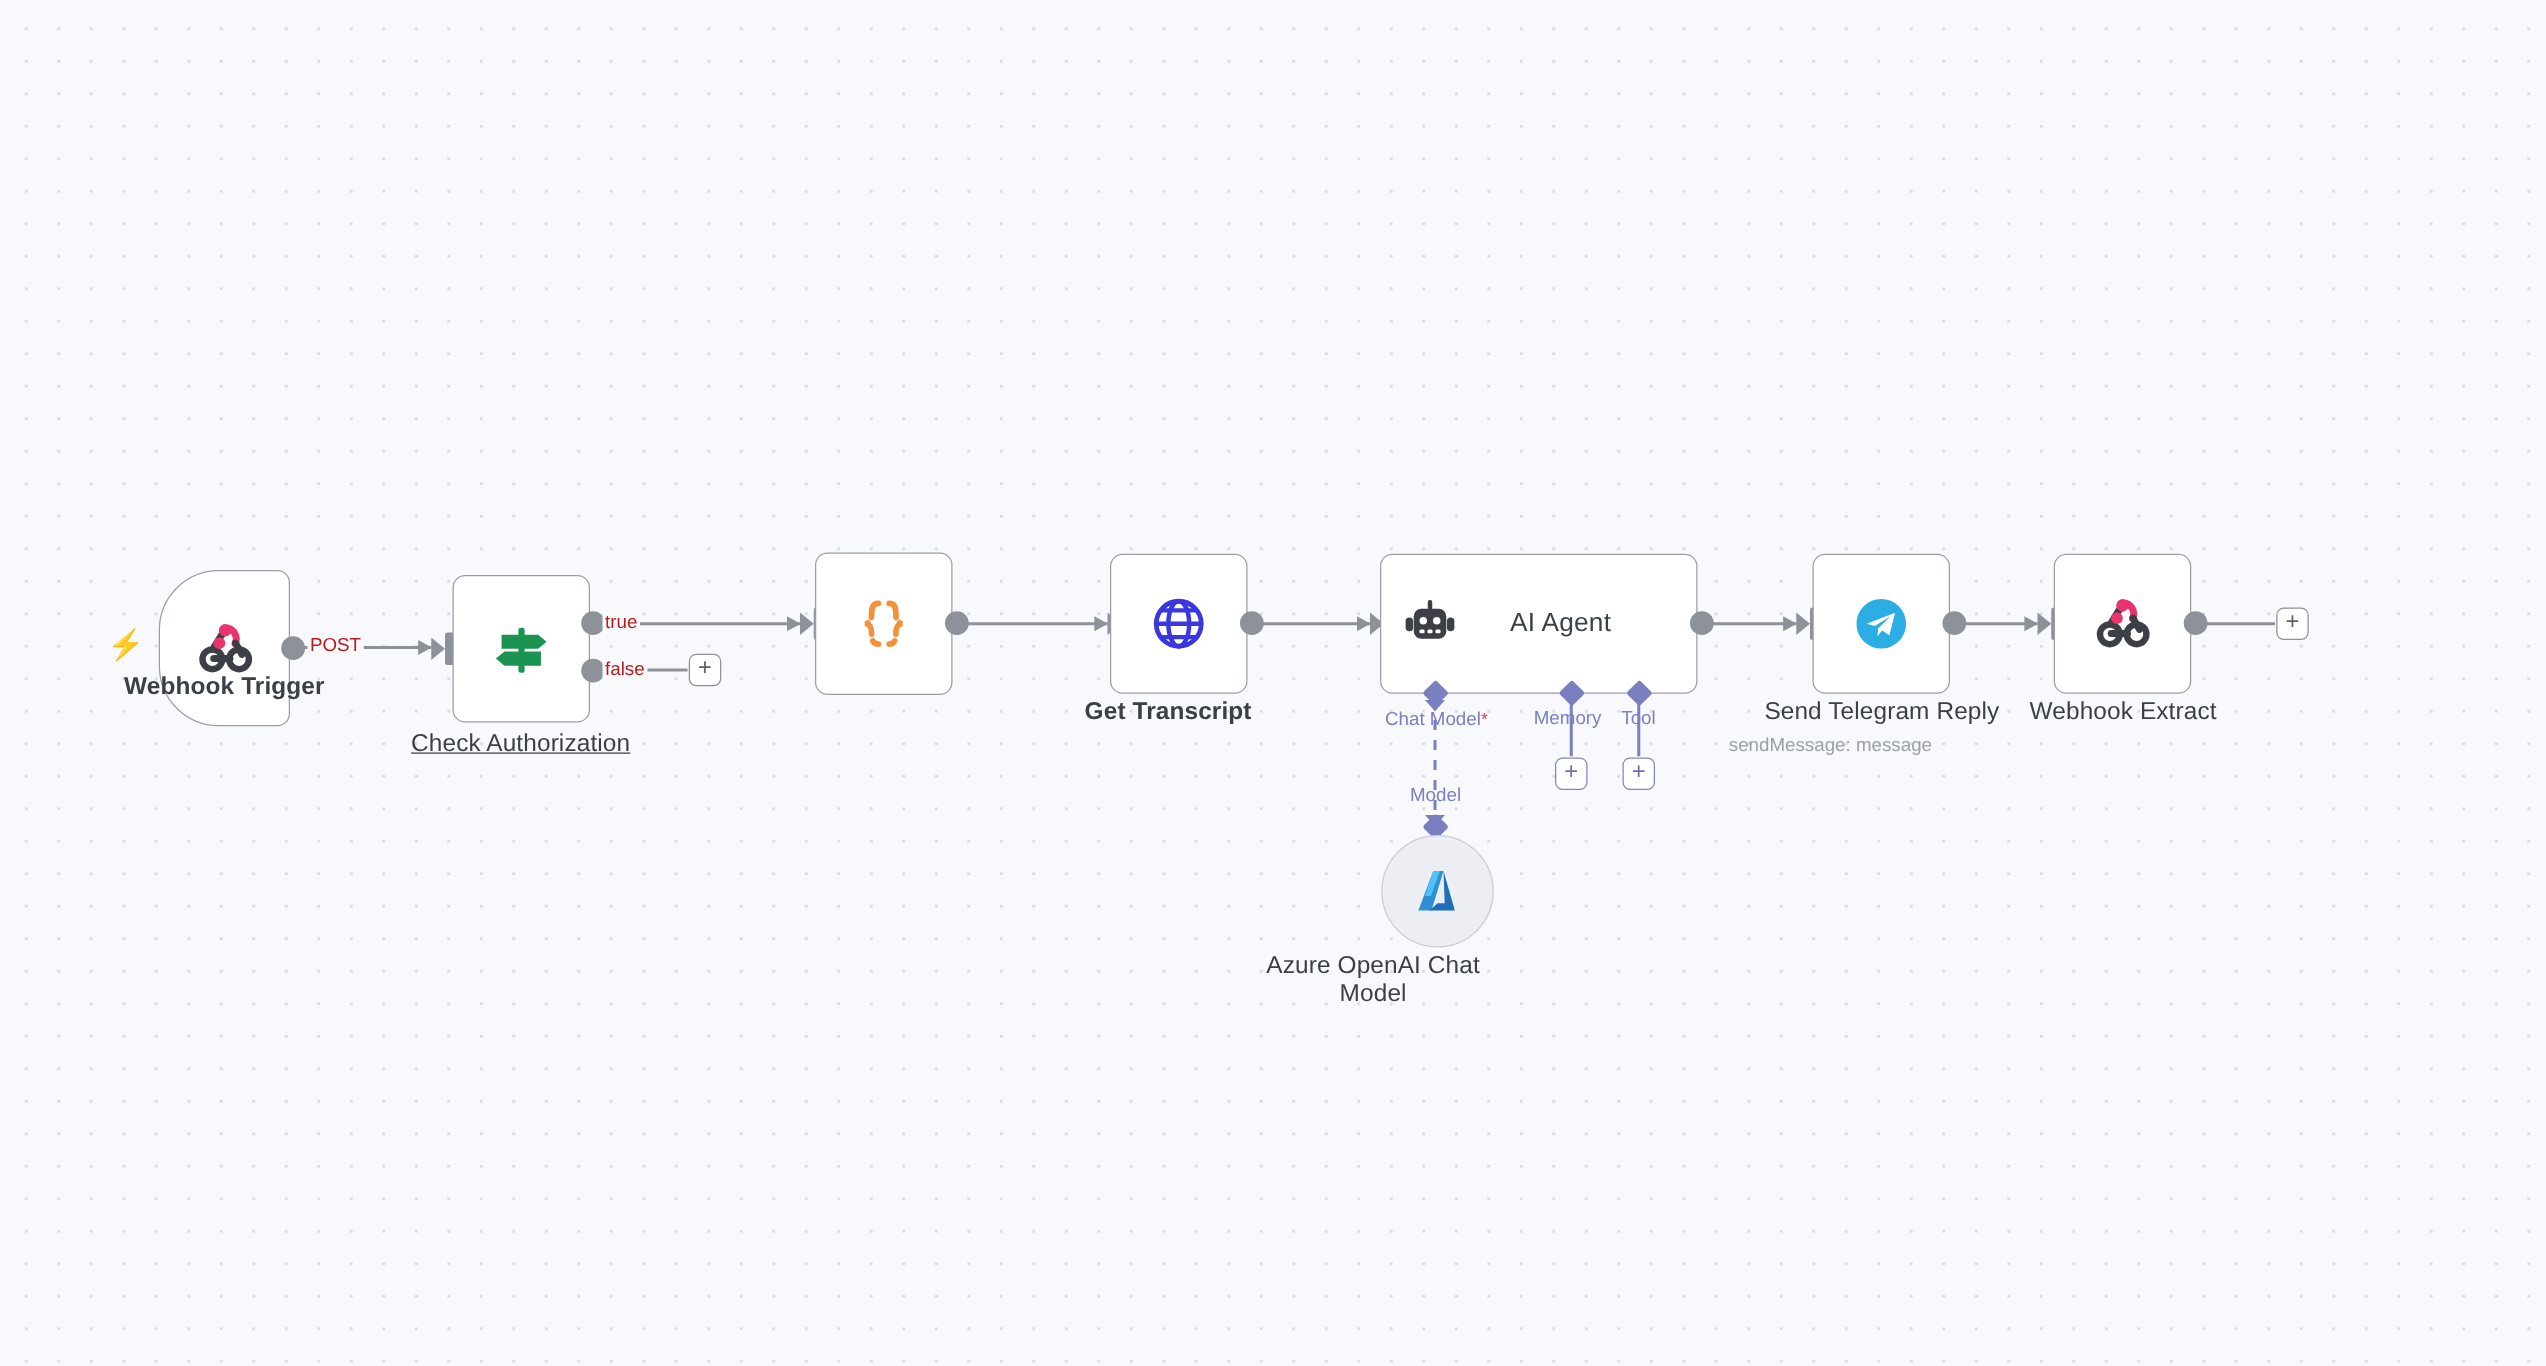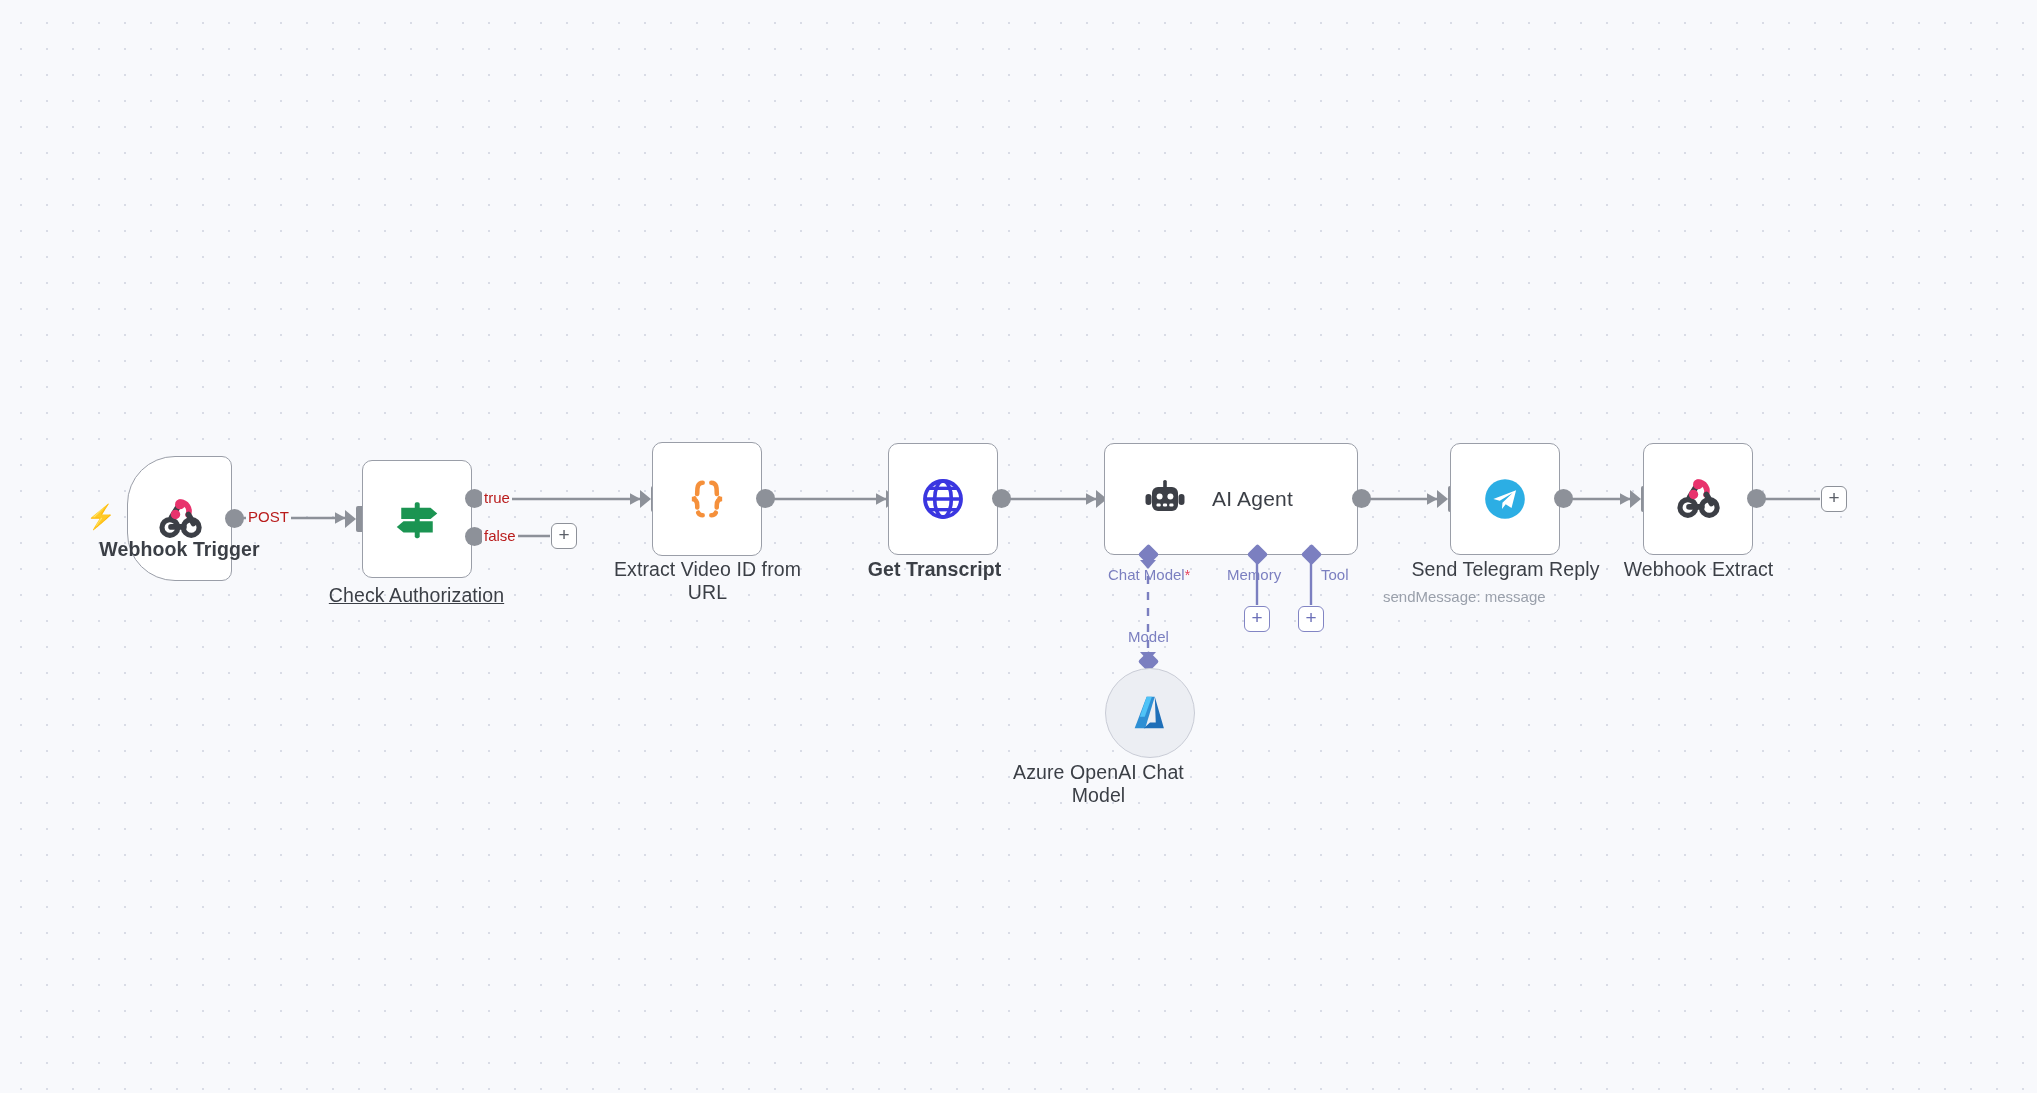--- a/index.html
+++ b/index.html
@@ -39,22 +39,22 @@
     box-sizing: border-box;
     background: #ffffff;
     border: 1.6px solid #9a9ea8;
     border-radius: 10px;
     display: flex;
     align-items: center;
     justify-content: center;
   }
   .node.wide {
     justify-content: flex-start;
-    padding-left: 36px;
-    gap: 23px;
+    padding-left: 15px;
+    gap: 40px;
   }
   .node.trigger {
     border-top-left-radius: 48px;
     border-bottom-left-radius: 48px;
     border-radius: 48px 10px 10px 48px;
   }
   .node.circle {
     border-radius: 50%;
     background: #eceef3;
     border: 1.4px solid #c9ccd6;
@@ -241,22 +241,20 @@
   <div class="in-arrow" style="left:640px; top:490px;"></div>
   <div class="in-bar" style="left:651px; top:486px;"></div>
 
   <div class="node" style="left:652px; top:442px; width:110px; height:114px;">
     <svg width="52" height="52" viewBox="0 0 48 48">
       <path d="M20 9 c-5 0 -5 5 -5 9 c0 4 -2 6 -5 6 c3 0 5 2 5 6 c0 4 0 9 5 9" fill="none" stroke="#f5903b" stroke-width="4.2" stroke-linecap="round" stroke-dasharray="13 5"></path>
       <path d="M28 9 c5 0 5 5 5 9 c0 4 2 6 5 6 c-3 0 -5 2 -5 6 c0 4 0 9 -5 9" fill="none" stroke="#f5903b" stroke-width="4.2" stroke-linecap="round" stroke-dasharray="13 5"></path>
     </svg>
   </div>
   <div class="out-dot" style="left:756px; top:489px;"></div>
-  <div class="node-label" style="left:585px; top:558px; width:245px;">Extract Video ID from
-URL</div>
 
   <div class="in-arrow" style="left:886px; top:490px;"></div>
   <div class="in-bar" style="left:897px; top:486px;"></div>
 
   <div class="node" style="left:888px; top:443px; width:110px; height:112px;">
     <svg width="54" height="54" viewBox="0 0 48 48">
       <circle cx="24" cy="24" r="16" fill="none" stroke="#3a36e0" stroke-width="3.4"></circle>
       <ellipse cx="24" cy="24" rx="7.4" ry="16" fill="none" stroke="#3a36e0" stroke-width="3.2"></ellipse>
       <line x1="8" y1="24" x2="40" y2="24" stroke="#3a36e0" stroke-width="3.2"></line>
       <path d="M11.5 14.5 h25" fill="none" stroke="#3a36e0" stroke-width="3"></path>
@@ -287,21 +285,21 @@
 
   <div class="diamond" style="left:1141px; top:547px;"></div>
   <div class="sub-caret" style="left:1140px; top:560px;"></div>
   <div class="sub-label" style="left:1108px; top:566px;"><span>Chat Model</span><span class="req-star">*</span></div>
 
   <div class="diamond" style="left:1250px; top:547px;"></div>
   <div class="sub-label" style="left:1227px; top:566px;">Memory</div>
   <div class="plus-btn accent" style="left:1244px; top:606px;">+</div>
 
   <div class="diamond" style="left:1304px; top:547px;"></div>
-  <div class="sub-label" style="left:1297px; top:566px;margin-left:24px;">Tool</div>
+  <div class="sub-label" style="left:1297px; top:566px;">Tool</div>
   <div class="plus-btn accent" style="left:1298px; top:606px;">+</div>
 
   <div class="sub-label" style="left:1128px; top:628px;">Model</div>
   <div class="sub-caret" style="left:1140px; top:652px;"></div>
   <div class="diamond" style="left:1141px; top:654px;"></div>
 
   <div class="node circle" style="left:1105px; top:668px; width:90px; height:90px;">
     <svg width="46" height="46" viewBox="0 0 48 48">
       <path d="M20.5 7 L29 7 L19 40 L8 40 z" fill="#2e8fd4"></path>
       <path d="M29 7 L38.5 40 L17.5 40 L24 34 L30 34 z" fill="#1f6fb8"></path>

